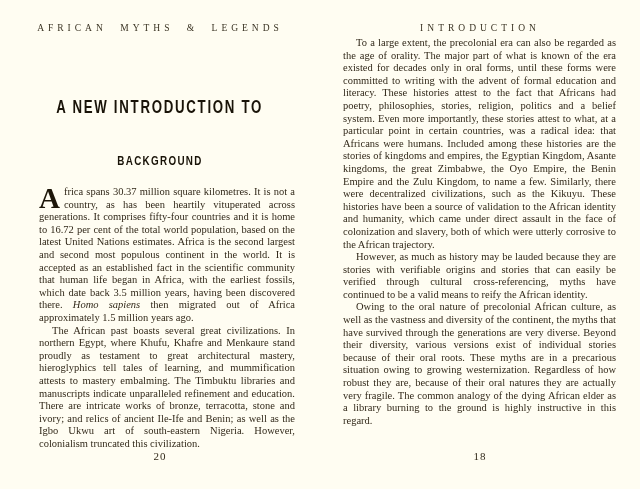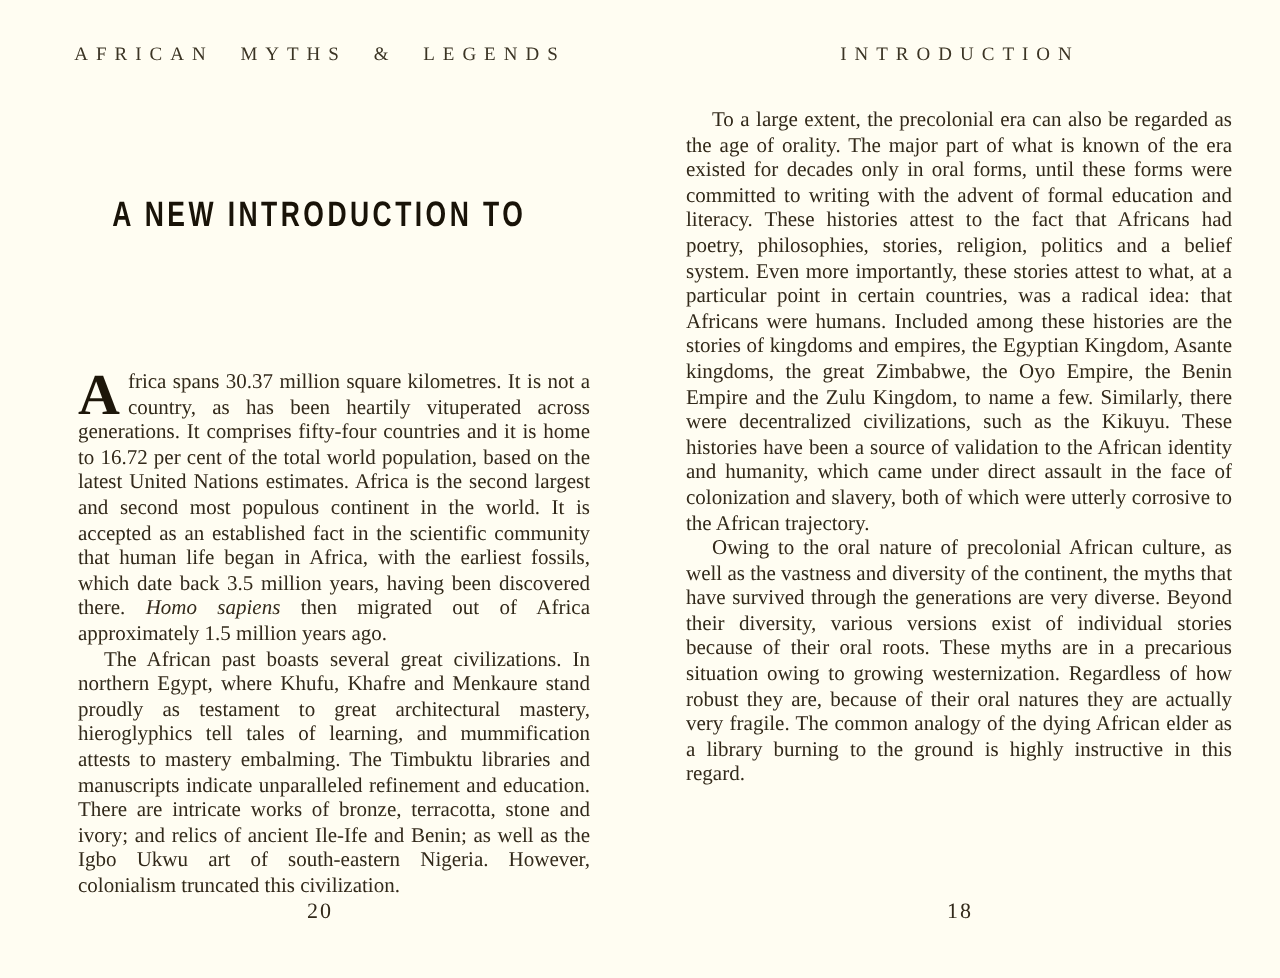--- a/index.html
+++ b/index.html
@@ -55,21 +55,21 @@
   .title-2 { top: 114px; font-size: 17px; }
   .section-heading { top: 154px; font-size: 12px; }
   .section-heading .condense { letter-spacing: 1.6px; transform: scale(0.82, 1.04); }
 
   .body-text {
     font-size: 10.5px;
     line-height: 12.6px;
     text-align: justify;
     color: #32291a;
   }
-  .page-right .body-text { padding-top: 55px; }
+  .page-right .body-text { padding-top: 37px; }
   .body-text p { margin: 0; text-indent: 13px; }
   .body-text p.has-dropcap { text-indent: 0; }
 
   .dropcap {
     float: left;
     font-family: "Liberation Serif", serif;
     font-weight: 700;
     font-size: 29px;
     line-height: 23px;
     padding: 1px 4px 0 0;
@@ -92,34 +92,38 @@
 
 <div class="spread">
 
   <div class="page page-left">
     <div class="running-head">AFRICAN MYTHS &amp; LEGENDS</div>
 
     <div class="front-matter">
       <div class="title-line title-1">
         <span class="condense">A NEW INTRODUCTION TO</span>
       </div>
+      <div class="title-line section-heading">
+        <span class="condense">BACKGROUND</span>
+      </div>
     </div>
 
     <div class="body-text">
         <p class="has-dropcap"><span class="dropcap">A</span><span class="seg-bold">frica spans</span><span class="seg-regular"> 30.37 million square kilometres. It is not a country, as has been heartily vituperated across generations. It comprises fifty-four countries and it is home to 16.72 per cent of the total world population, based on the latest United Nations estimates. Africa is the second largest and second most populous continent in the world. It is accepted as an established fact in the scientific community that human life began in Africa, with the earliest fossils, which date back 3.5 million years, having been discovered there. </span><span class="seg-italic">Homo sapiens</span><span class="seg-regular"> then migrated out of Africa approximately 1.5 million years ago.</span></p>
         <p><span class="seg-regular">The African past boasts several great civilizations. In northern Egypt, where Khufu, Khafre and Menkaure stand proudly as testament to great architectural mastery, hieroglyphics tell tales of learning, and mummification attests to mastery embalming. The Timbuktu libraries and manuscripts indicate unparalleled refinement and education. There are intricate works of bronze, terracotta, stone and ivory; and relics of ancient Ile-Ife and Benin; as well as the Igbo Ukwu art of south-eastern Nigeria. However, colonialism truncated this civilization.</span></p>
       </div>
 
     <div class="page-number">20</div>
   </div>
 
   <div class="page page-right">
     <div class="running-head">INTRODUCTION</div>
 
     <div class="body-text">
         <p><span class="seg-regular">To a large extent, the precolonial era can also be regarded as the age of orality. The major part of what is known of the era existed for decades only in oral forms, until these forms were committed to writing with the advent of formal education and literacy. These histories attest to the fact that Africans had poetry, philosophies, stories, religion, politics and a belief system. Even more importantly, these stories attest to what, at a particular point in certain countries, was a radical idea: that Africans were humans. Included among these histories are the stories of kingdoms and empires, the Egyptian Kingdom, Asante kingdoms, the great Zimbabwe, the Oyo Empire, the Benin Empire and the Zulu Kingdom, to name a few. Similarly, there were decentralized civilizations, such as the Kikuyu. These histories have been a source of validation to the African identity and humanity, which came under direct assault in the face of colonization and slavery, both of which were utterly corrosive to the African trajectory.</span></p>
+        <p><span class="seg-regular">However, as much as history may be lauded because they are stories with verifiable origins and stories that can easily be verified through cultural cross-referencing, myths have continued to be a valid means to reify the African identity.</span></p>
         <p><span class="seg-regular">Owing to the oral nature of precolonial African culture, as well as the vastness and diversity of the continent, the myths that have survived through the generations are very diverse. Beyond their diversity, various versions exist of individual stories because of their oral roots. These myths are in a precarious situation owing to growing westernization. Regardless of how robust they are, because of their oral natures they are actually very fragile. The common analogy of the dying African elder as a library burning to the ground is highly instructive in this regard.</span></p>
       </div>
 
     <div class="page-number">18</div>
   </div>
 
 </div>
 
 </body></html>

